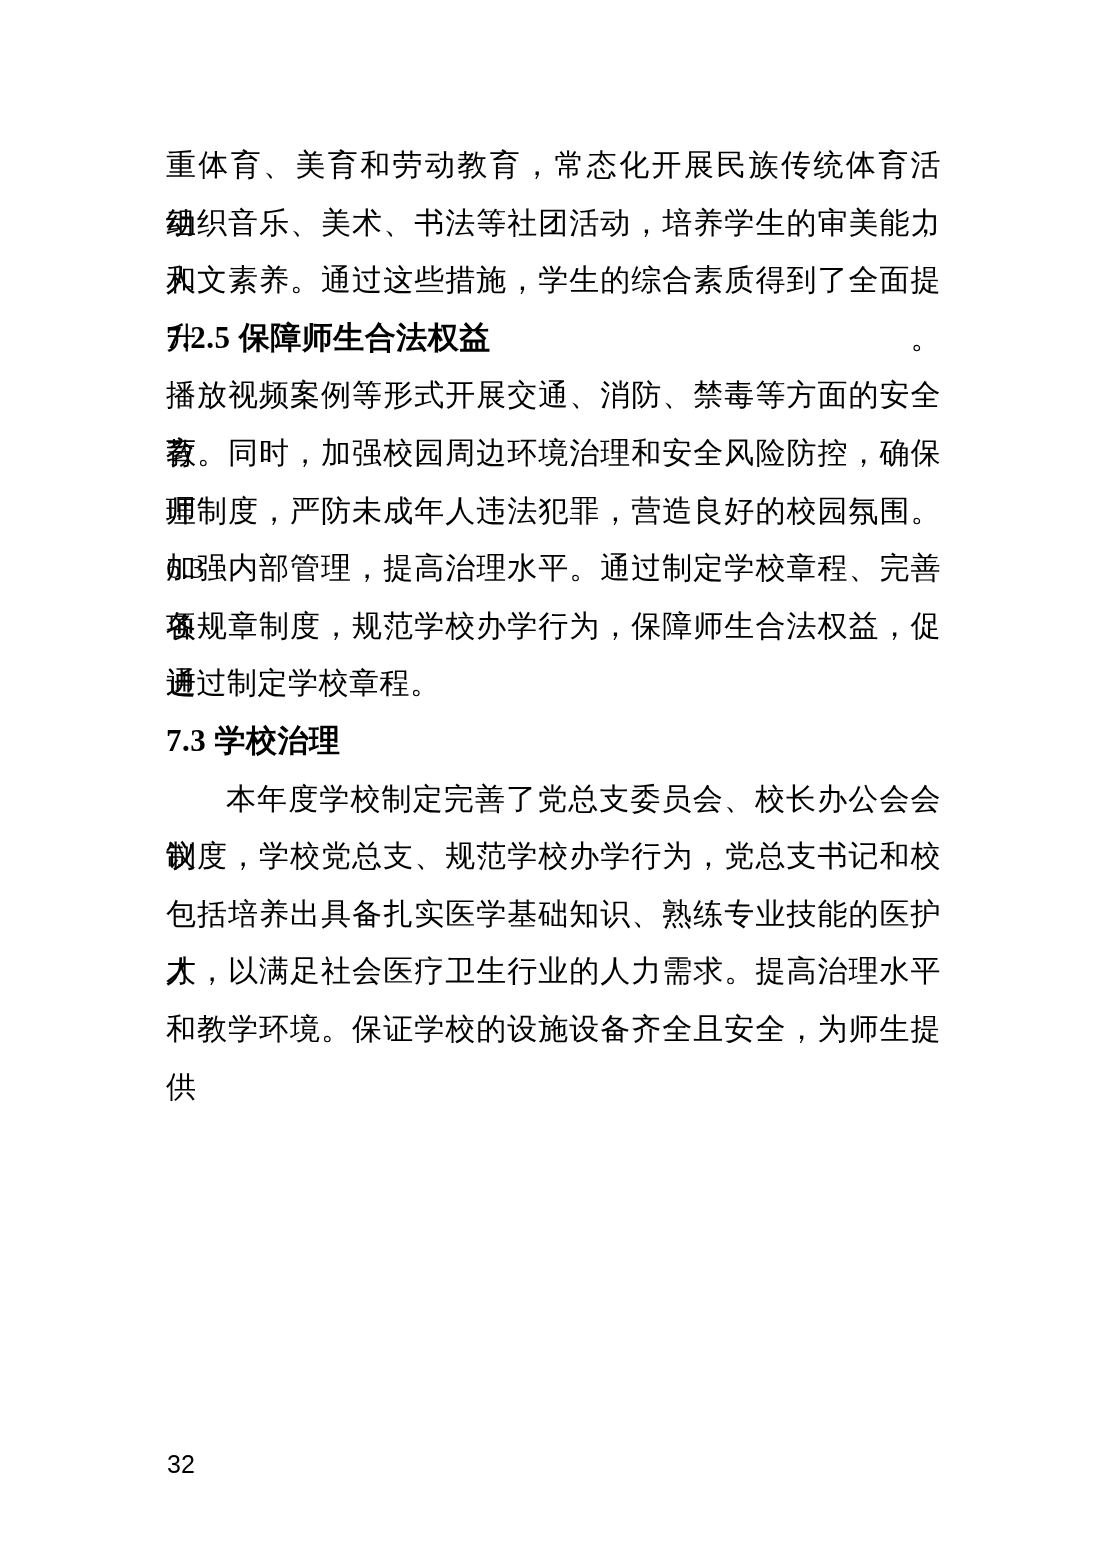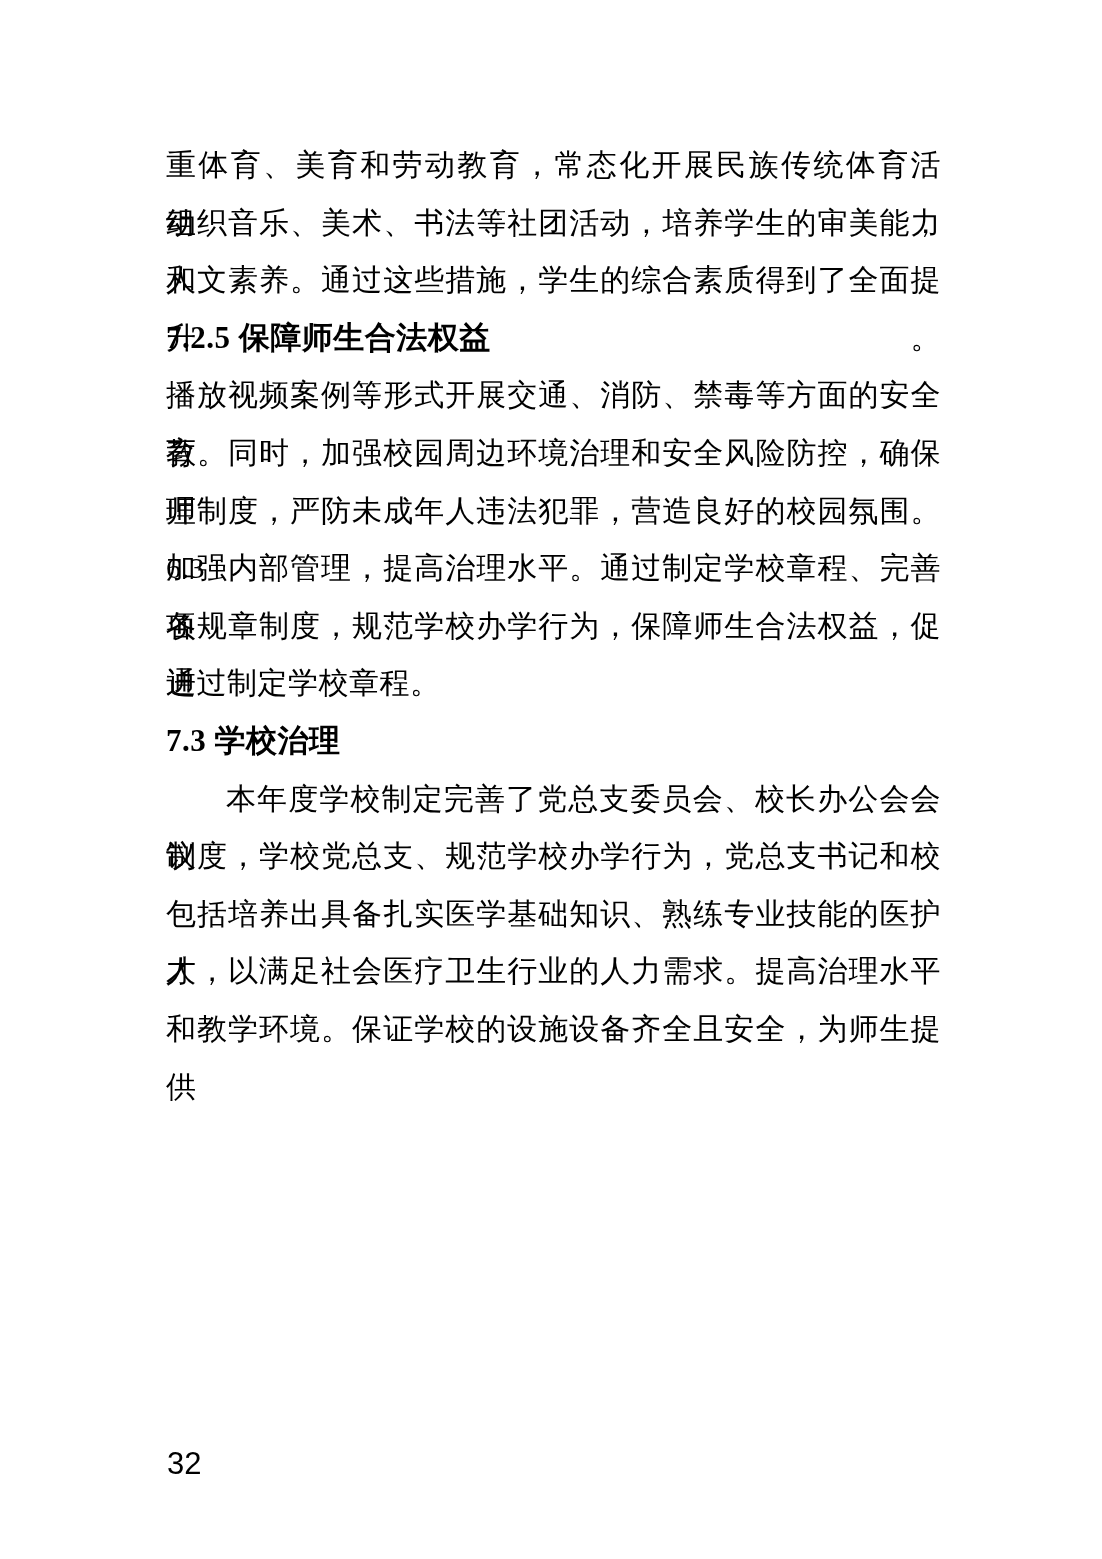--- a/index.html
+++ b/index.html
@@ -38,21 +38,21 @@
     letter-spacing: 0.5px;
     text-align: left;
     text-align-last: left;
     white-space: nowrap;
   }
   .page-num {
     position: absolute;
     left: 167px;
     top: 1444px;
     font-family: "Liberation Sans", sans-serif;
-    font-size: 31px;
+    font-size: 25px;
     line-height: 40px;
     color: #000000;
   }
 </style>
 </head>
 <body>
 
 <div class="page">
   <div class="text-block">
     <div class="line jf">重体育、美育和劳动教育，常态化开展民族传统体育活动，</div>

